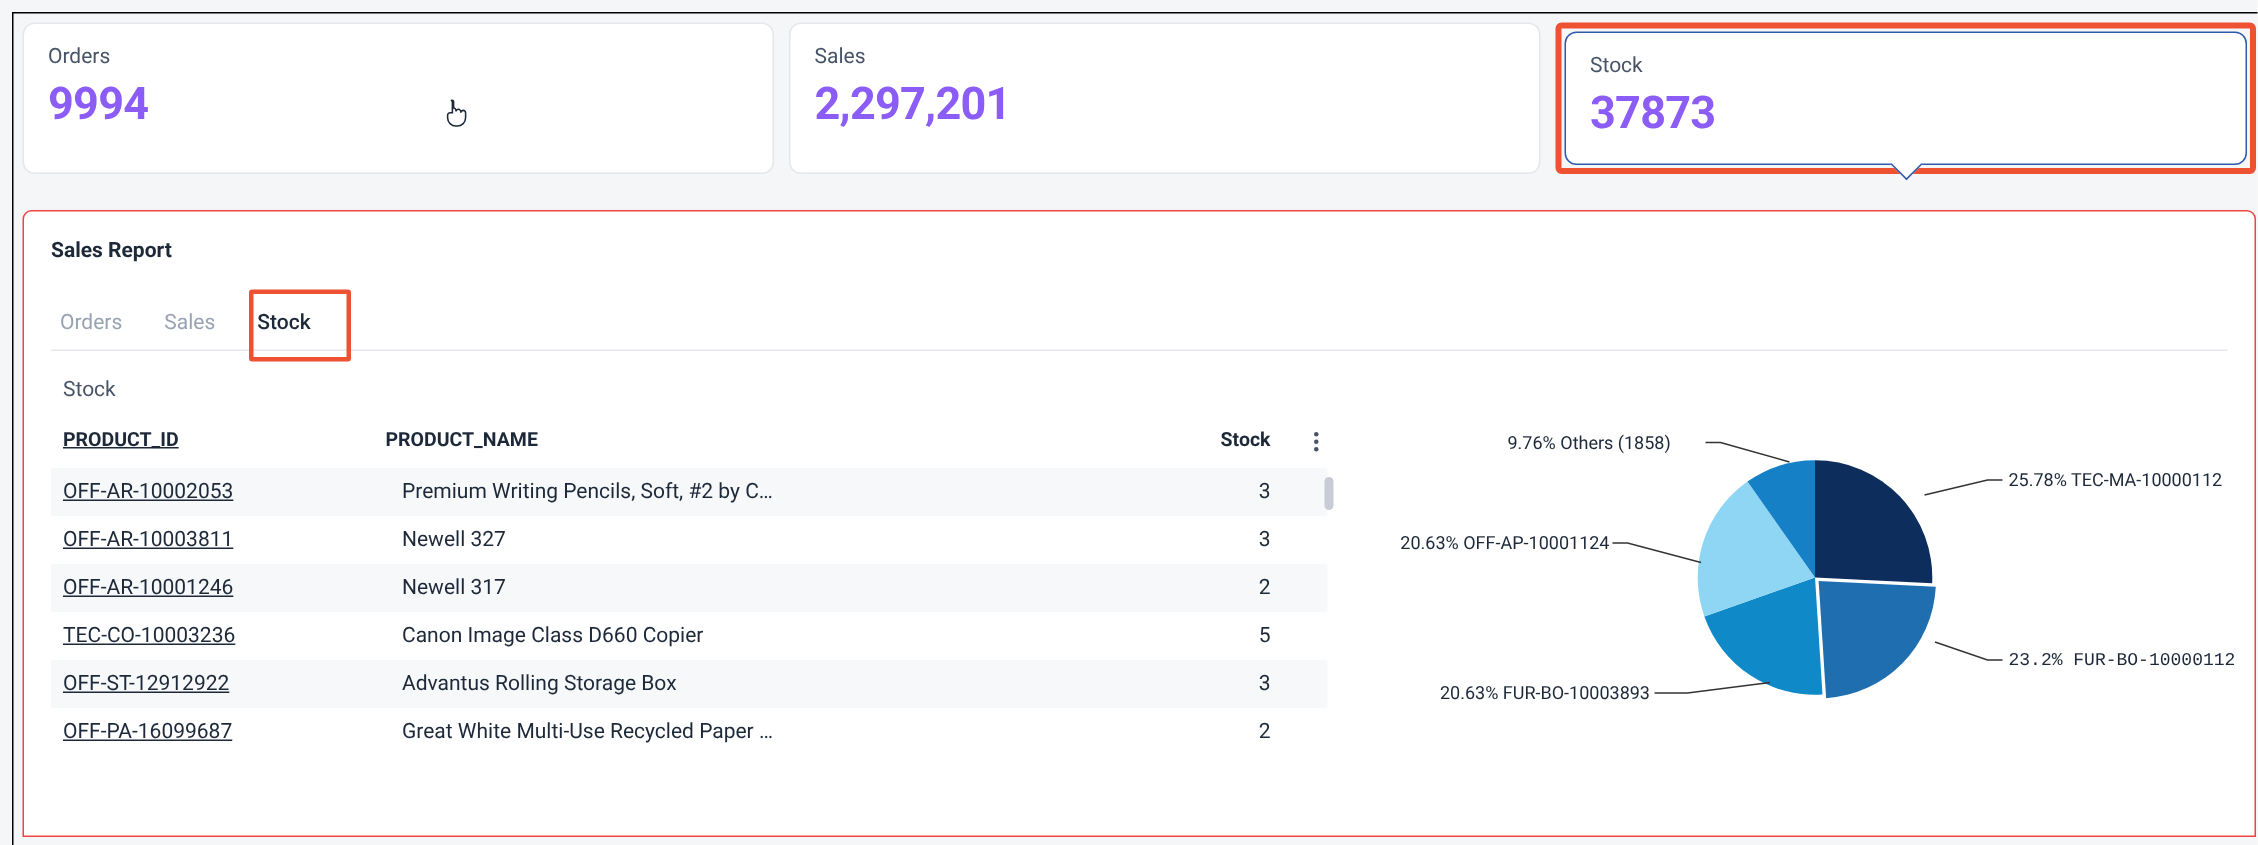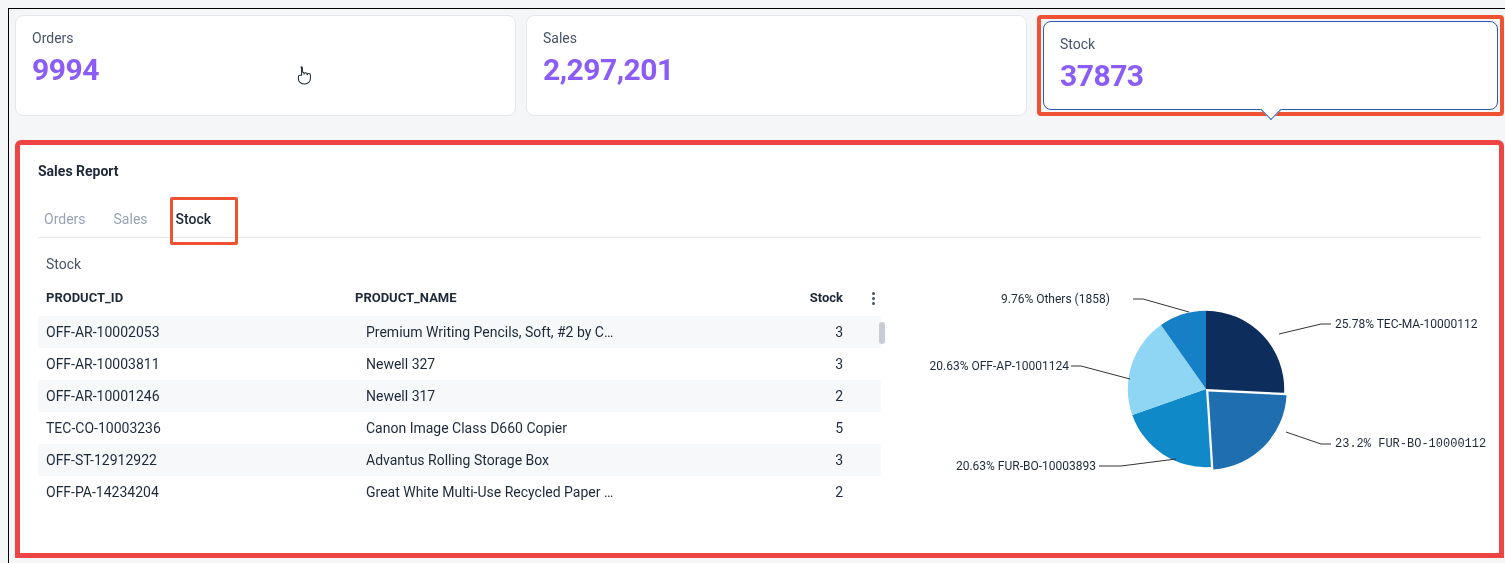--- a/index.html
+++ b/index.html
@@ -69,21 +69,21 @@
   .cursor-icon {
     position: absolute;
     width: 16px;
     height: 20px;
     left: 280px;
     top: 50px;
   }
   .report-panel {
     margin-top: 24px;
     background: #fff;
-    border: 5px solid #ef4444;
+    border: 1px solid #ef4444;
     border-radius: 6px 6px 0 0;
     padding: 18px 18px 0 18px;
     height: 418px;
     overflow: hidden;
   }
   .report-title {
     font-size: 14px;
     font-weight: 700;
     color: #1d2939;
     margin-bottom: 22px;
@@ -124,21 +124,21 @@
   .table-area { flex: 1; position: relative; }
   .table-header-row {
     display: flex;
     align-items: center;
     font-size: 13px;
     font-weight: 700;
     color: #1d2939;
     padding: 6px 8px 10px;
     border-bottom: 1px solid transparent;
   }
-  .col-id { width: 309px; }
+  .col-id { width: 215px; text-decoration: underline; }
   .col-name { flex: 1; }
   .col-stock { width: 80px; text-align: right; padding-right: 30px; }
   .kebab {
     width: 16px; height: 16px;
     display: inline-flex; flex-direction: column;
     justify-content: center; align-items: center;
     gap: 2px; cursor: pointer;
     position: absolute; right: 0; top: 6px;
   }
   .kebab span { width: 3px; height: 3px; background:#475467; border-radius:50%; }
@@ -253,21 +253,21 @@
               <div class="col-id">TEC-CO-10003236</div>
               <div class="col-name">Canon Image Class D660 Copier</div>
               <div class="col-stock">5</div>
             </div>
             <div class="data-row">
               <div class="col-id">OFF-ST-12912922</div>
               <div class="col-name">Advantus Rolling Storage Box</div>
               <div class="col-stock">3</div>
             </div>
             <div class="data-row">
-              <div class="col-id">OFF-PA-14234204</div>
+              <div class="col-id">OFF-PA-16099687</div>
               <div class="col-name">Great White Multi-Use Recycled Paper …</div>
               <div class="col-stock">2</div>
             </div>
           </div>
         <div class="scrollbar-thumb"></div>
       </div>
 
       <div class="chart-area">
         <svg id="pie-svg" class="pie-wrap" viewBox="0 0 100 100">
             <path d="M 50 50 L 50 4 A 46 46 0 0 1 95.94476811697506 52.25350453236564 Z" fill="#0d2d5c"></path>

